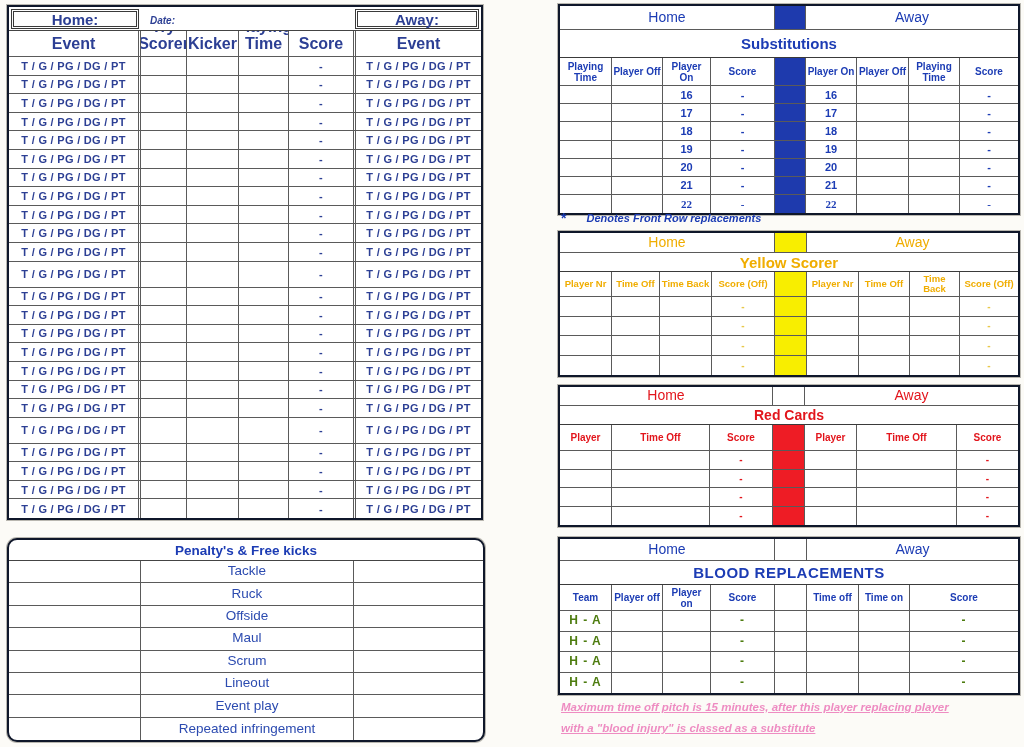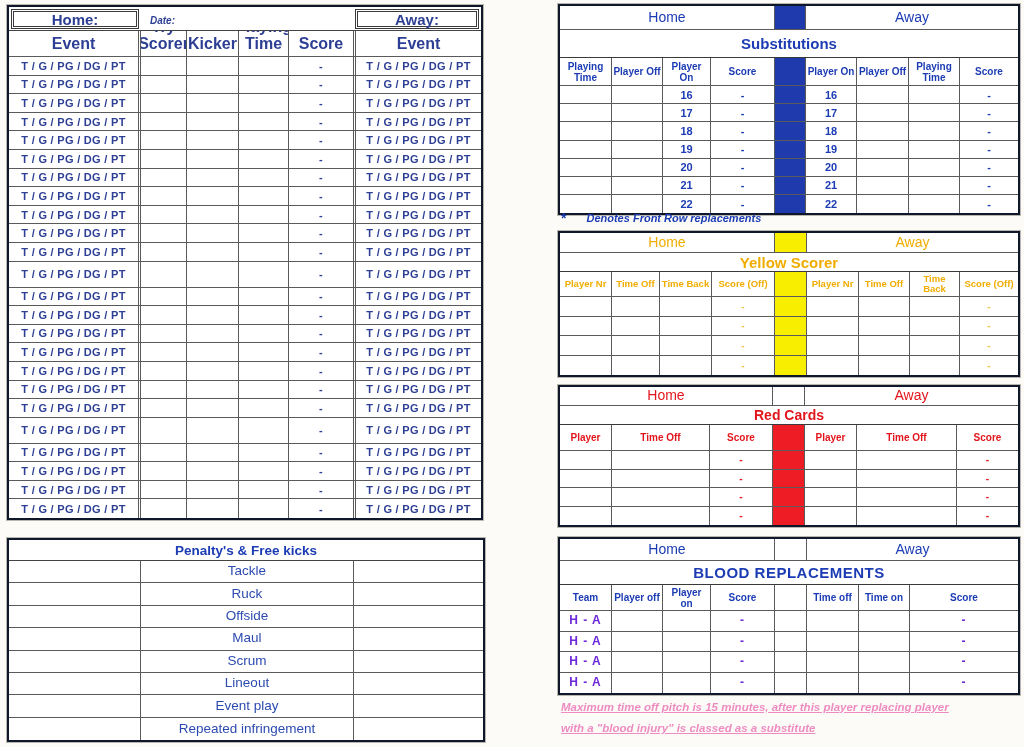--- a/index.html
+++ b/index.html
@@ -29,21 +29,21 @@
   .lt-colhead .c { font-weight:bold; font-size:16px; color:#2c3f94; align-items:flex-end; padding-bottom:3px; }
   .lt-row { height:18.6px; }
   .lt-row.tall { height:26px; }
   .lt-row .c { font-weight:bold; font-size:11px; color:#2c3f94; letter-spacing:0.3px; }
   .lt-cols .c:first-child { border-right:3px double #5a5a5a; }
   .lt-cols .c:nth-child(5) { border-right:none; }
   .lt-cols .c:last-child { border-left:3px double #5a5a5a; }
   #left-rows .lt-row:last-child .c { border-bottom:none; }
 
   
-  #penalty-table { left:7px; top:538px; width:478px; }
+  #penalty-table { left:7px; top:538px; width:478px;border-radius:10px; }
   .pt-title { height:21px; border-bottom:1px solid #444; display:flex; align-items:center;
               justify-content:center; font-weight:bold; font-size:13.5px; color:#1c3cb4; }
   .pt-row { grid-template-columns:132px 213px 1fr; height:22.4px; }
   .pt-row .c.lbl { font-size:13.5px; color:#2c4bb0; }
   #penalty-rows .pt-row:last-child .c { border-bottom:none;text-align:center; }
 
   
   .rt { left:558px; width:462px; }
   .head-row .c { font-weight:normal; font-size:14px; }
   .title-row { display:flex; align-items:center; justify-content:center;
@@ -54,21 +54,21 @@
   
   #sub-table { top:4px; }
   .sub-head { grid-template-columns:215px 31px 1fr; height:24px; }
   .sub-cols { grid-template-columns:52px 51px 48px 64px 31px 51px 52px 51px 1fr; }
   #sub-table .title-row { height:28px; font-size:15px; color:#1c3cb4; }
   #sub-table .head-row .c, #sub-table .colhead .c { color:#1c3cb4; }
   #sub-table .colhead { height:28px; }
   .sub-row { height:18.2px; }
   .sub-row .c { font-weight:bold; font-size:11px; color:#1c3cb4; }
   .bluefill { background:#1e3aad; }
-  #sub-rows .sub-row:last-child .c { border-bottom:none; }
+  #sub-rows .sub-row:last-child .c { border-bottom:none;font-family:Liberation Serif, serif; }
 
   #sub-note { position:absolute; left:561px; top:212px; color:#1c3cb4; font-size:11px; }
   #sub-note .star { font-weight:bold; font-size:14px; vertical-align:top; position:relative; top:-2px; }
   #sub-note .txt { font-weight:bold; font-style:italic; margin-left:20px; }
 
   
   #yellow-table { top:231px; }
   .yel-head { grid-template-columns:215px 32px 1fr; height:20px; }
   .yel-cols { grid-template-columns:52px 48px 52px 63px 32px 52px 51px 50px 1fr; }
   #yellow-table .title-row { height:19px; font-size:15px; color:#f0ad00; }
@@ -93,21 +93,21 @@
   #red-rows .red-row:last-child .c { border-bottom:none; }
 
   
   #blood-table { top:537px; }
   .bld-head { grid-template-columns:215px 32px 1fr; height:22px; }
   .bld-cols { grid-template-columns:52px 51px 48px 64px 32px 52px 51px 1fr; }
   #blood-table .title-row { height:24px; font-size:15px; color:#1c3cb4; letter-spacing:0.5px; }
   #blood-table .head-row .c, #blood-table .colhead .c { color:#1c3cb4; }
   #blood-table .colhead { height:26px; }
   .bld-row { height:20.5px; }
-  .bld-row .c { font-weight:bold; font-size:12px; color:#6d28d9; letter-spacing:1px; }
+  .bld-row .c { font-weight:bold; font-size:12px; color:#4d7c0f; letter-spacing:1px; }
   #blood-rows .bld-row:last-child .c { border-bottom:none; }
 
   
   #footnote { position:absolute; left:561px; top:701px; color:#ee8cc2;
               font-size:11.5px; font-weight:bold; font-style:italic; }
   #footnote div { text-decoration:underline; margin-bottom:9px; }
 </style>
 </head>
 <body>
 

